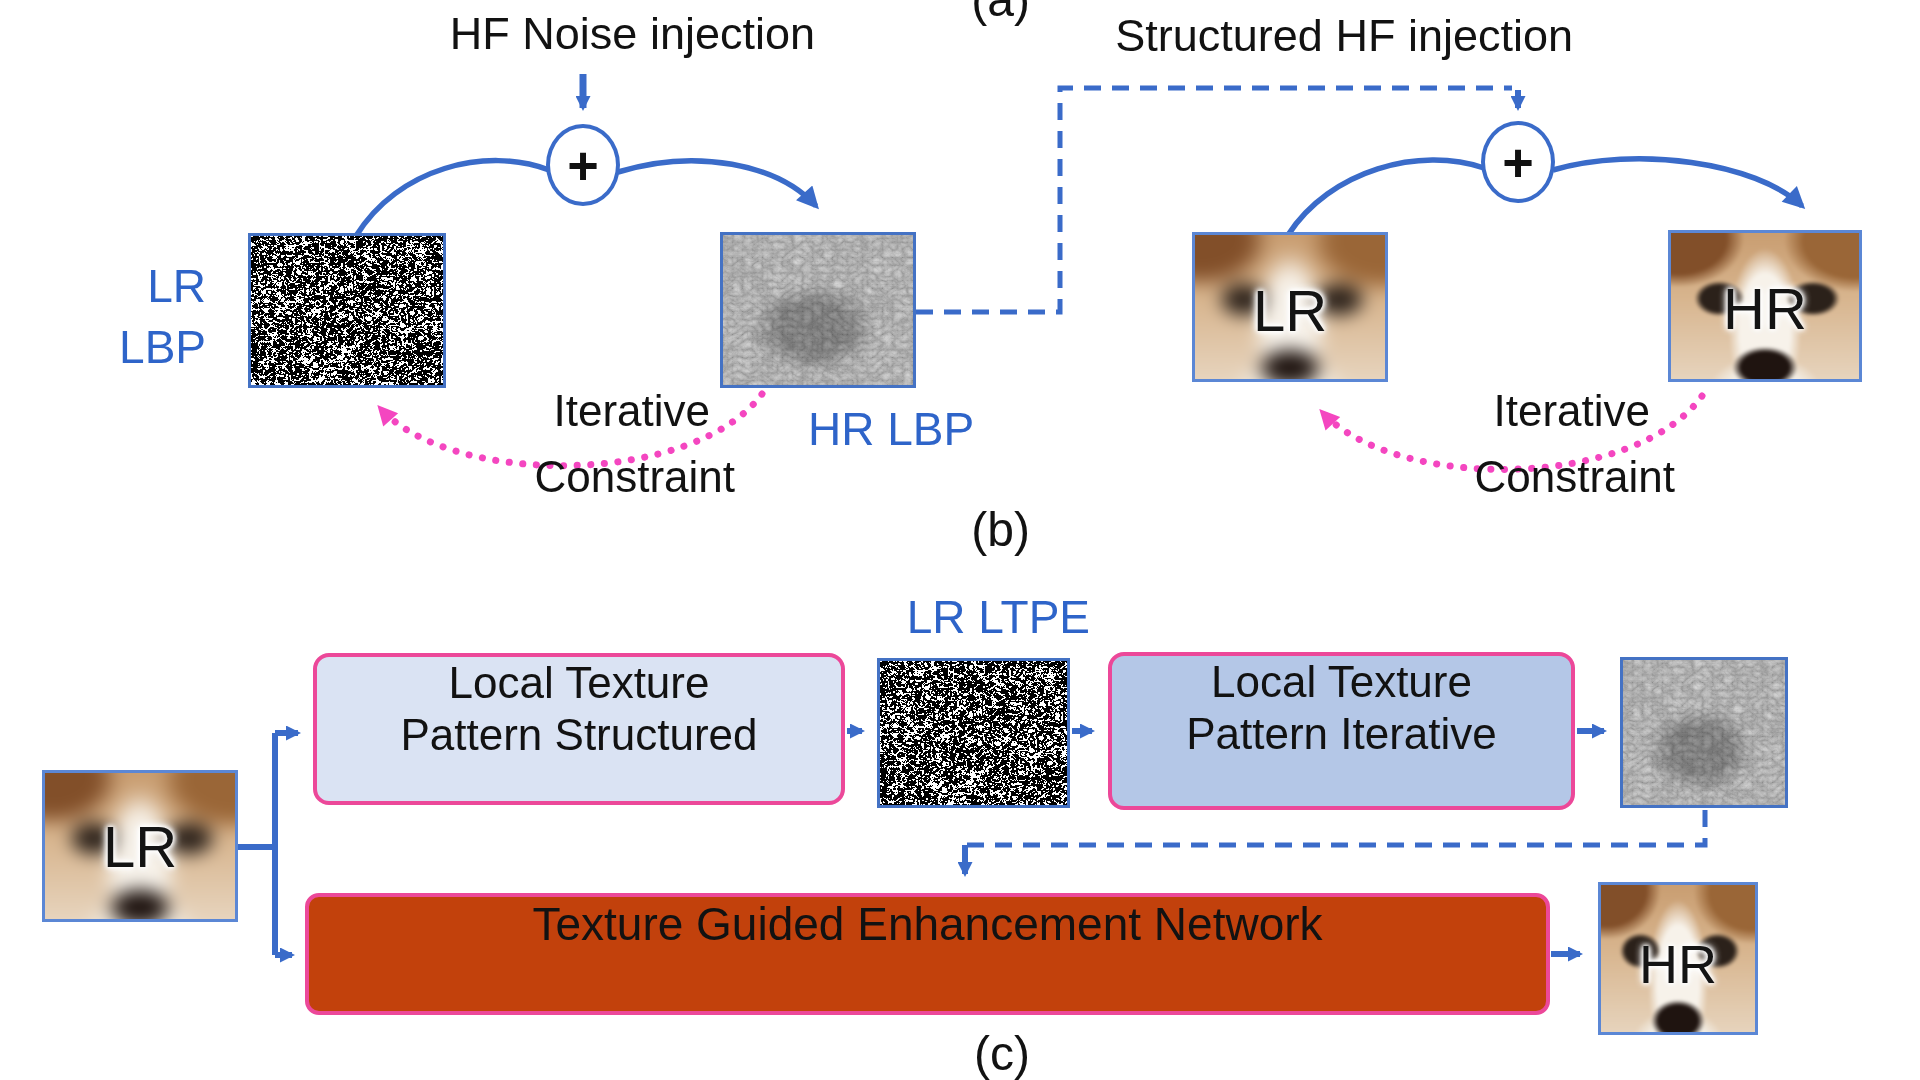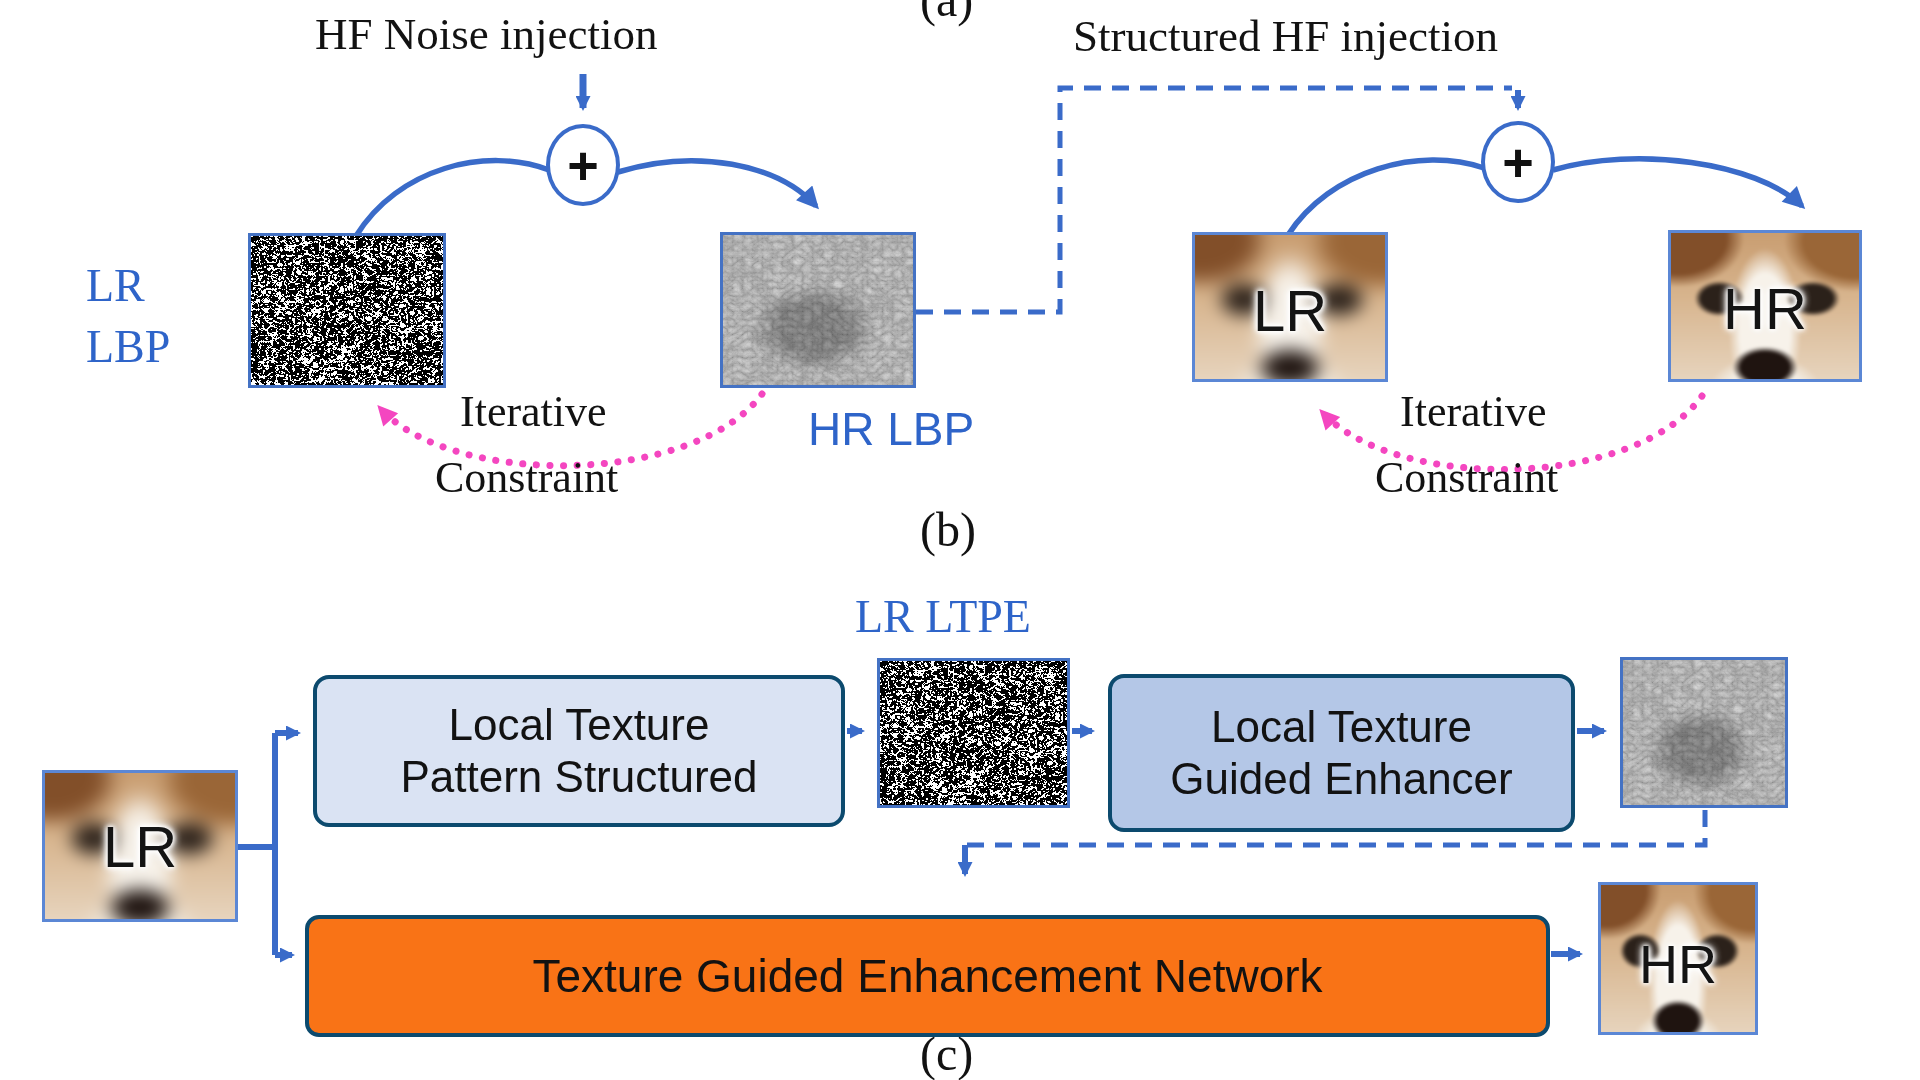--- a/index.html
+++ b/index.html
@@ -1,21 +1,21 @@
 <!DOCTYPE html>
 <html><head>
 <meta charset="utf-8">
 <style>
   html,body{margin:0;padding:0;}
   body{font-family:"Liberation Sans","DejaVu Sans",sans-serif;background:#ffffff;}
   #stage{position:relative;width:1920px;height:1080px;overflow:hidden;background:#ffffff;}
 
   .abs{position:absolute;text-align:right;}
   .lbl{color:#121212;white-space:nowrap;}
-  .center{text-align:left;font-family:Liberation Serif, serif;}
+  .center{text-align:right;}
   .blue{color:#2e64c9;}
 
   
   #wires{position:absolute;left:0;top:0;width:1920px;height:1080px;z-index:1;}
 
   
   .img-frame{position:absolute;z-index:2;border:3px solid #4472c4;box-sizing:border-box;background:#fff;}
   .clip{position:absolute;inset:0;overflow:hidden;}
   .texsvg{position:absolute;inset:0;width:100%;height:100%;display:block;}
   .dog{position:absolute;inset:-14%;
@@ -28,23 +28,23 @@
       radial-gradient(20% 58% at 50% 63%, #f7f2ea 0 52%, rgba(247,242,234,0) 76%),
       radial-gradient(30% 26% at 50% 97%, #f2ece2 0 55%, rgba(242,236,226,0) 80%),
       linear-gradient(180deg,#c49668 0%,#d7b48d 45%,#eadbc8 100%);}
   .dog.blurry{filter:blur(9px);}
   .dog.sharp{filter:blur(1.5px);}
   .softshade{position:absolute;inset:0;background:radial-gradient(45% 40% at 48% 62%, rgba(20,20,20,.30) 0 40%, rgba(20,20,20,0) 75%);}
   .overlay{position:absolute;left:0;right:0;color:#141414;text-align:center;font-size:58px;
     text-shadow:0 0 5px #fff,0 0 5px #fff,0 0 8px #fff,0 0 10px #fff;z-index:3;}
 
   
-  .pbox{position:absolute;z-index:2;box-sizing:border-box;border:4px solid #0c4a6e;border-radius:16px;
-    display:flex;flex-direction:column;align-items:center;justify-content:center;
-    color:#121212;text-align:center;line-height:1.18;margin-top:22px;}
+  .pbox{position:absolute;z-index:2;box-sizing:border-box;border:4px solid #ec4899;border-radius:16px;
+    display:flex;flex-direction:column;align-items:center;
+    color:#121212;text-align:center;line-height:1.18;}
 
   
   .plus-circle{position:absolute;z-index:3;box-sizing:border-box;border:4px solid #3a6bc9;border-radius:50%;
     background:#ffffff;display:flex;align-items:center;justify-content:center;
     font-size:54px;font-weight:700;color:#111;}
 
   .title{font-size:45px;}
   .biglabel{font-size:46px;}
   .panel-letter{font-size:48px;}
 </style>
@@ -202,34 +202,34 @@
   <div class="img-frame" style="left:877px;top:658px;width:193px;height:150px;">
     <div class="clip">
         <svg class="texsvg">
           <rect width="100%" height="100%" filter="url(#lbpHi)"></rect>
         </svg>
       </div>
   </div>
 
   <div class="pbox" style="left:1108px;top:652px;width:467px;height:158px;background:#b4c7e7;font-size:44px;">
     <div>Local Texture</div>
-    <div>Guided Enhancer</div>
+    <div>Pattern Iterative</div>
   </div>
 
 
   <div class="img-frame" style="left:1620px;top:657px;width:168px;height:151px;">
     <div class="clip">
       <svg class="texsvg">
           <rect width="100%" height="100%" filter="url(#lbpSoft)"></rect>
         </svg>
       <div class="softshade"></div>
     </div>
   </div>
 
-  <div class="pbox" style="left:305px;top:893px;width:1245px;height:122px;background:#f97316;font-size:46px;border-radius:14px;">
+  <div class="pbox" style="left:305px;top:893px;width:1245px;height:122px;background:#c2410c;font-size:46px;border-radius:14px;">
     <div>Texture Guided Enhancement Network</div>
   </div>
 
   <div class="img-frame" style="left:1598px;top:882px;width:160px;height:153px;border-color:#5b87d5;">
     <div class="clip">
         <div class="dog sharp"></div>
       </div>
     <div class="overlay" style="top:48px;font-size:54px;">HR</div>
   </div>
 

